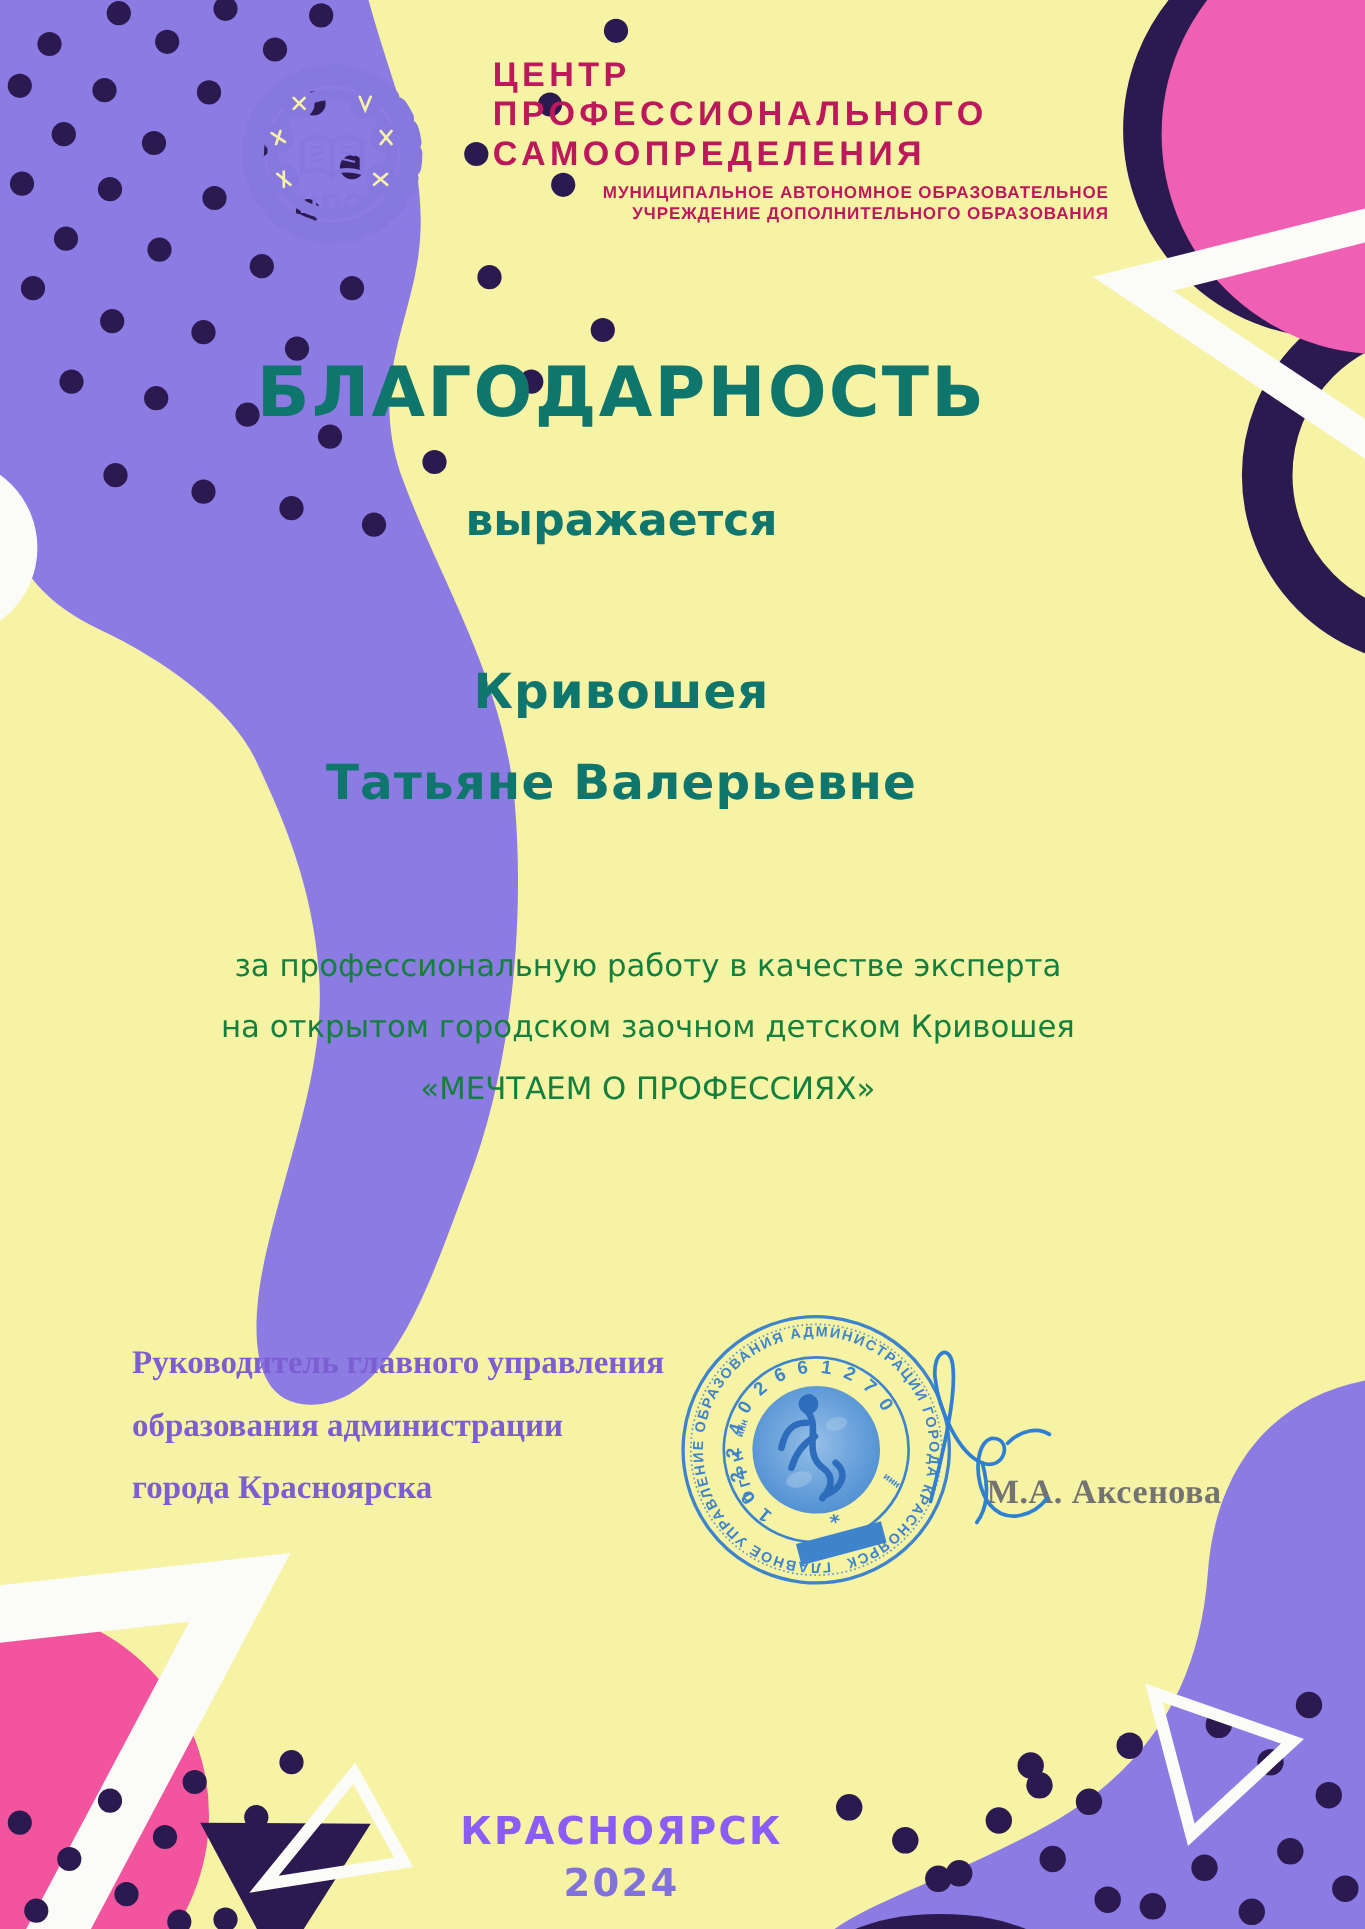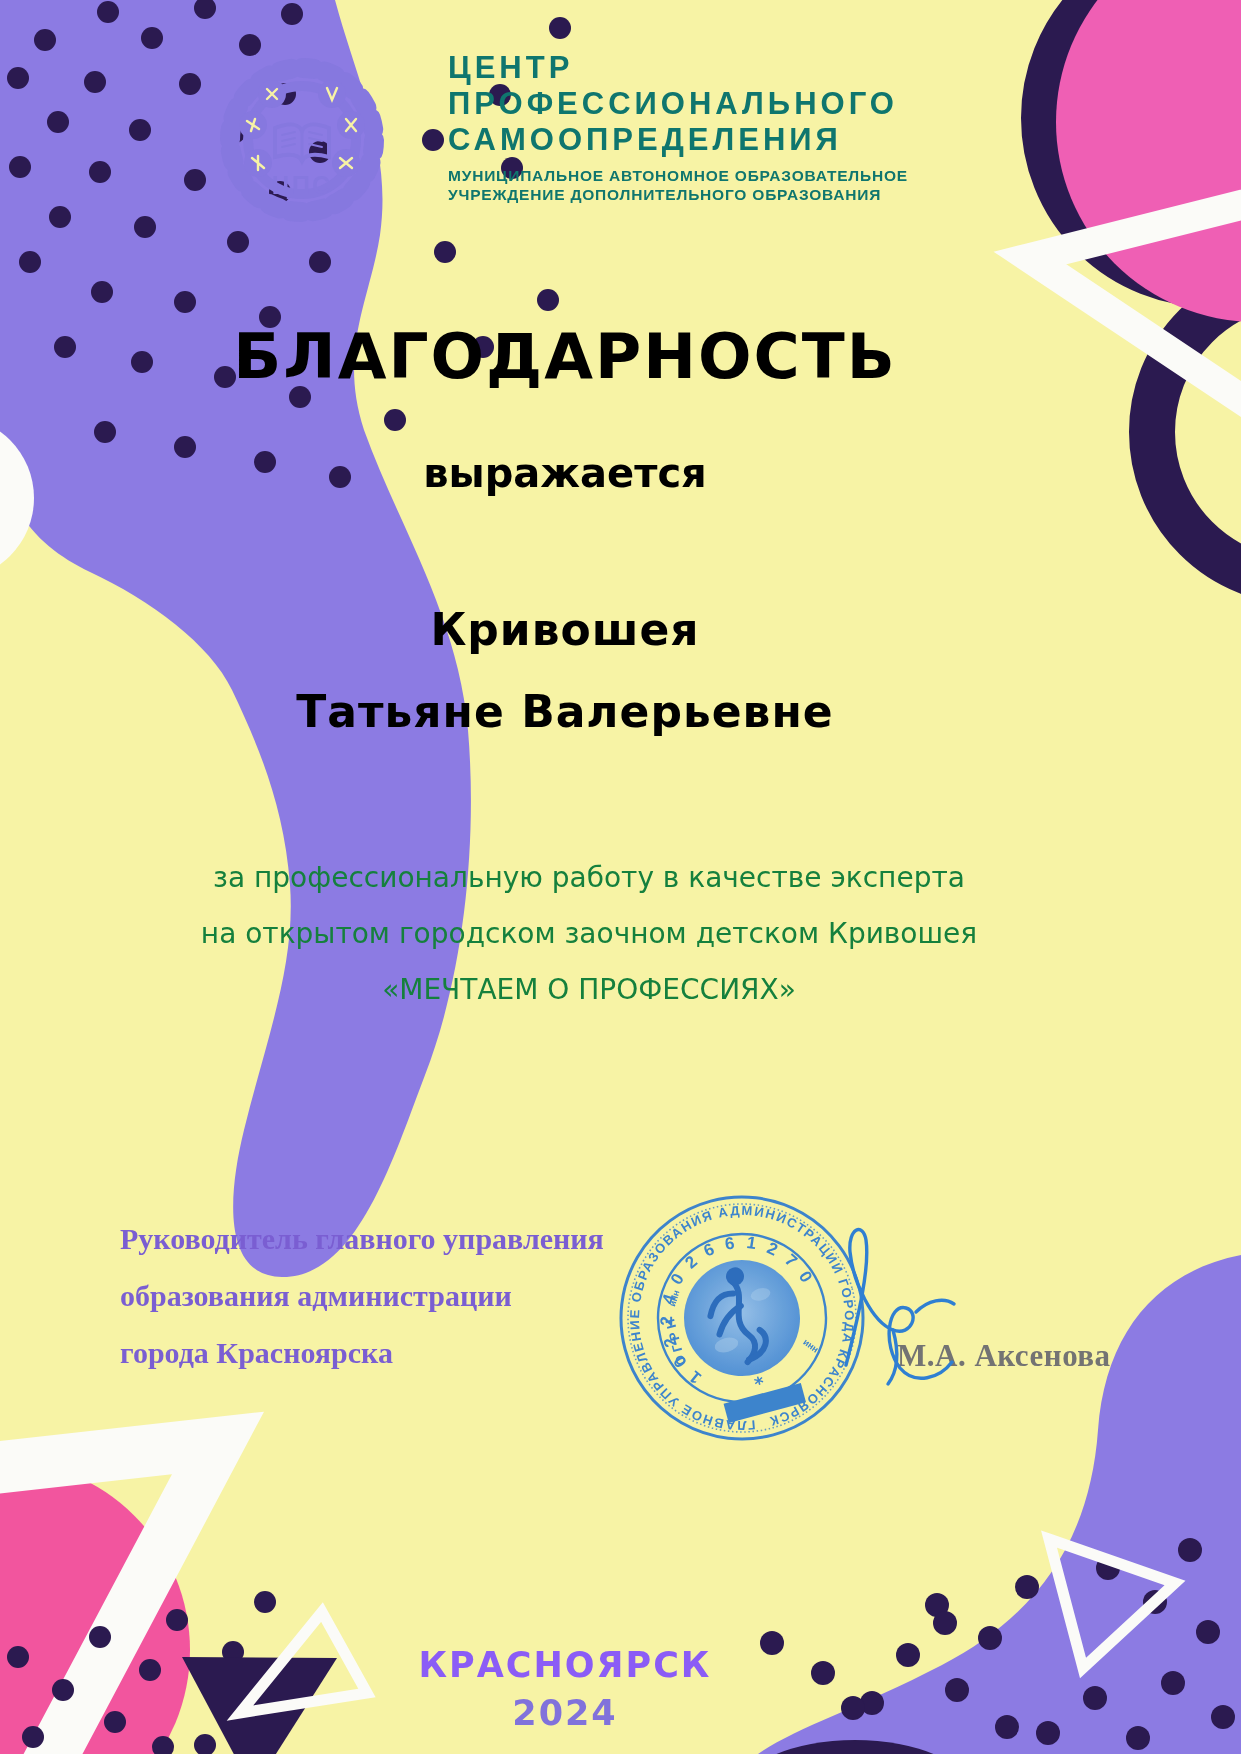--- a/index.html
+++ b/index.html
@@ -6,26 +6,26 @@
   .page{
     position:relative;
     width:1241px;height:1754px;
     background:#F7F3A5;
     overflow:hidden;
     font-family:"DejaVu Sans",sans-serif;
   }
   svg.layer{position:absolute;left:0;top:0;width:1241px;height:1754px;pointer-events:none;}
   .abs{position:absolute;}
   
-  .org-block{left:448px;top:50px;width:560px;color:#0f766e;font-family:"Liberation Sans",sans-serif;}
+  .org-block{left:448px;top:50px;width:560px;color:#be185d;font-family:"Liberation Sans",sans-serif;}
   .org-line{font-size:31px;font-weight:bold;letter-spacing:4px;line-height:36px;}
-  .org-sub{font-size:15.5px;font-weight:bold;letter-spacing:0.8px;line-height:18.5px;margin-top:0;}
+  .org-sub{font-size:15.5px;font-weight:bold;letter-spacing:0.8px;line-height:18.5px;margin-top:0;text-align:right;}
   .org-sub-wrap{margin-top:9px;}
   
-  .col{left:0;width:1130px;text-align:center;color:#000000;}
+  .col{left:0;width:1130px;text-align:center;color:#0f766e;}
   .title{top:320px;font-size:63px;font-weight:bold;letter-spacing:2px;}
   .subtitle{top:408px;font-size:40px;font-weight:bold;margin-top:42px;}
   .recip1{top:604px;font-size:44px;font-weight:bold;letter-spacing:1px;}
   .recip2{top:686px;font-size:44px;font-weight:bold;letter-spacing:1px;}
   .body-lines{top:850px;font-size:28px;color:#15803d;line-height:56px;font-weight:normal;padding-left:24px;}
   .footer-city{top:1645px;font-size:35px;font-weight:bold;letter-spacing:2px;color:#8b5cf6;}
   .footer-year{top:1693px;font-size:35px;font-weight:bold;letter-spacing:2px;color:#8172DB;}
   
   .sign-block{left:120px;top:1222px;width:560px;color:#7A5ED2;font-family:"Liberation Serif",serif;font-weight:bold;font-size:30px;}
   .sign-line{height:57px;}

